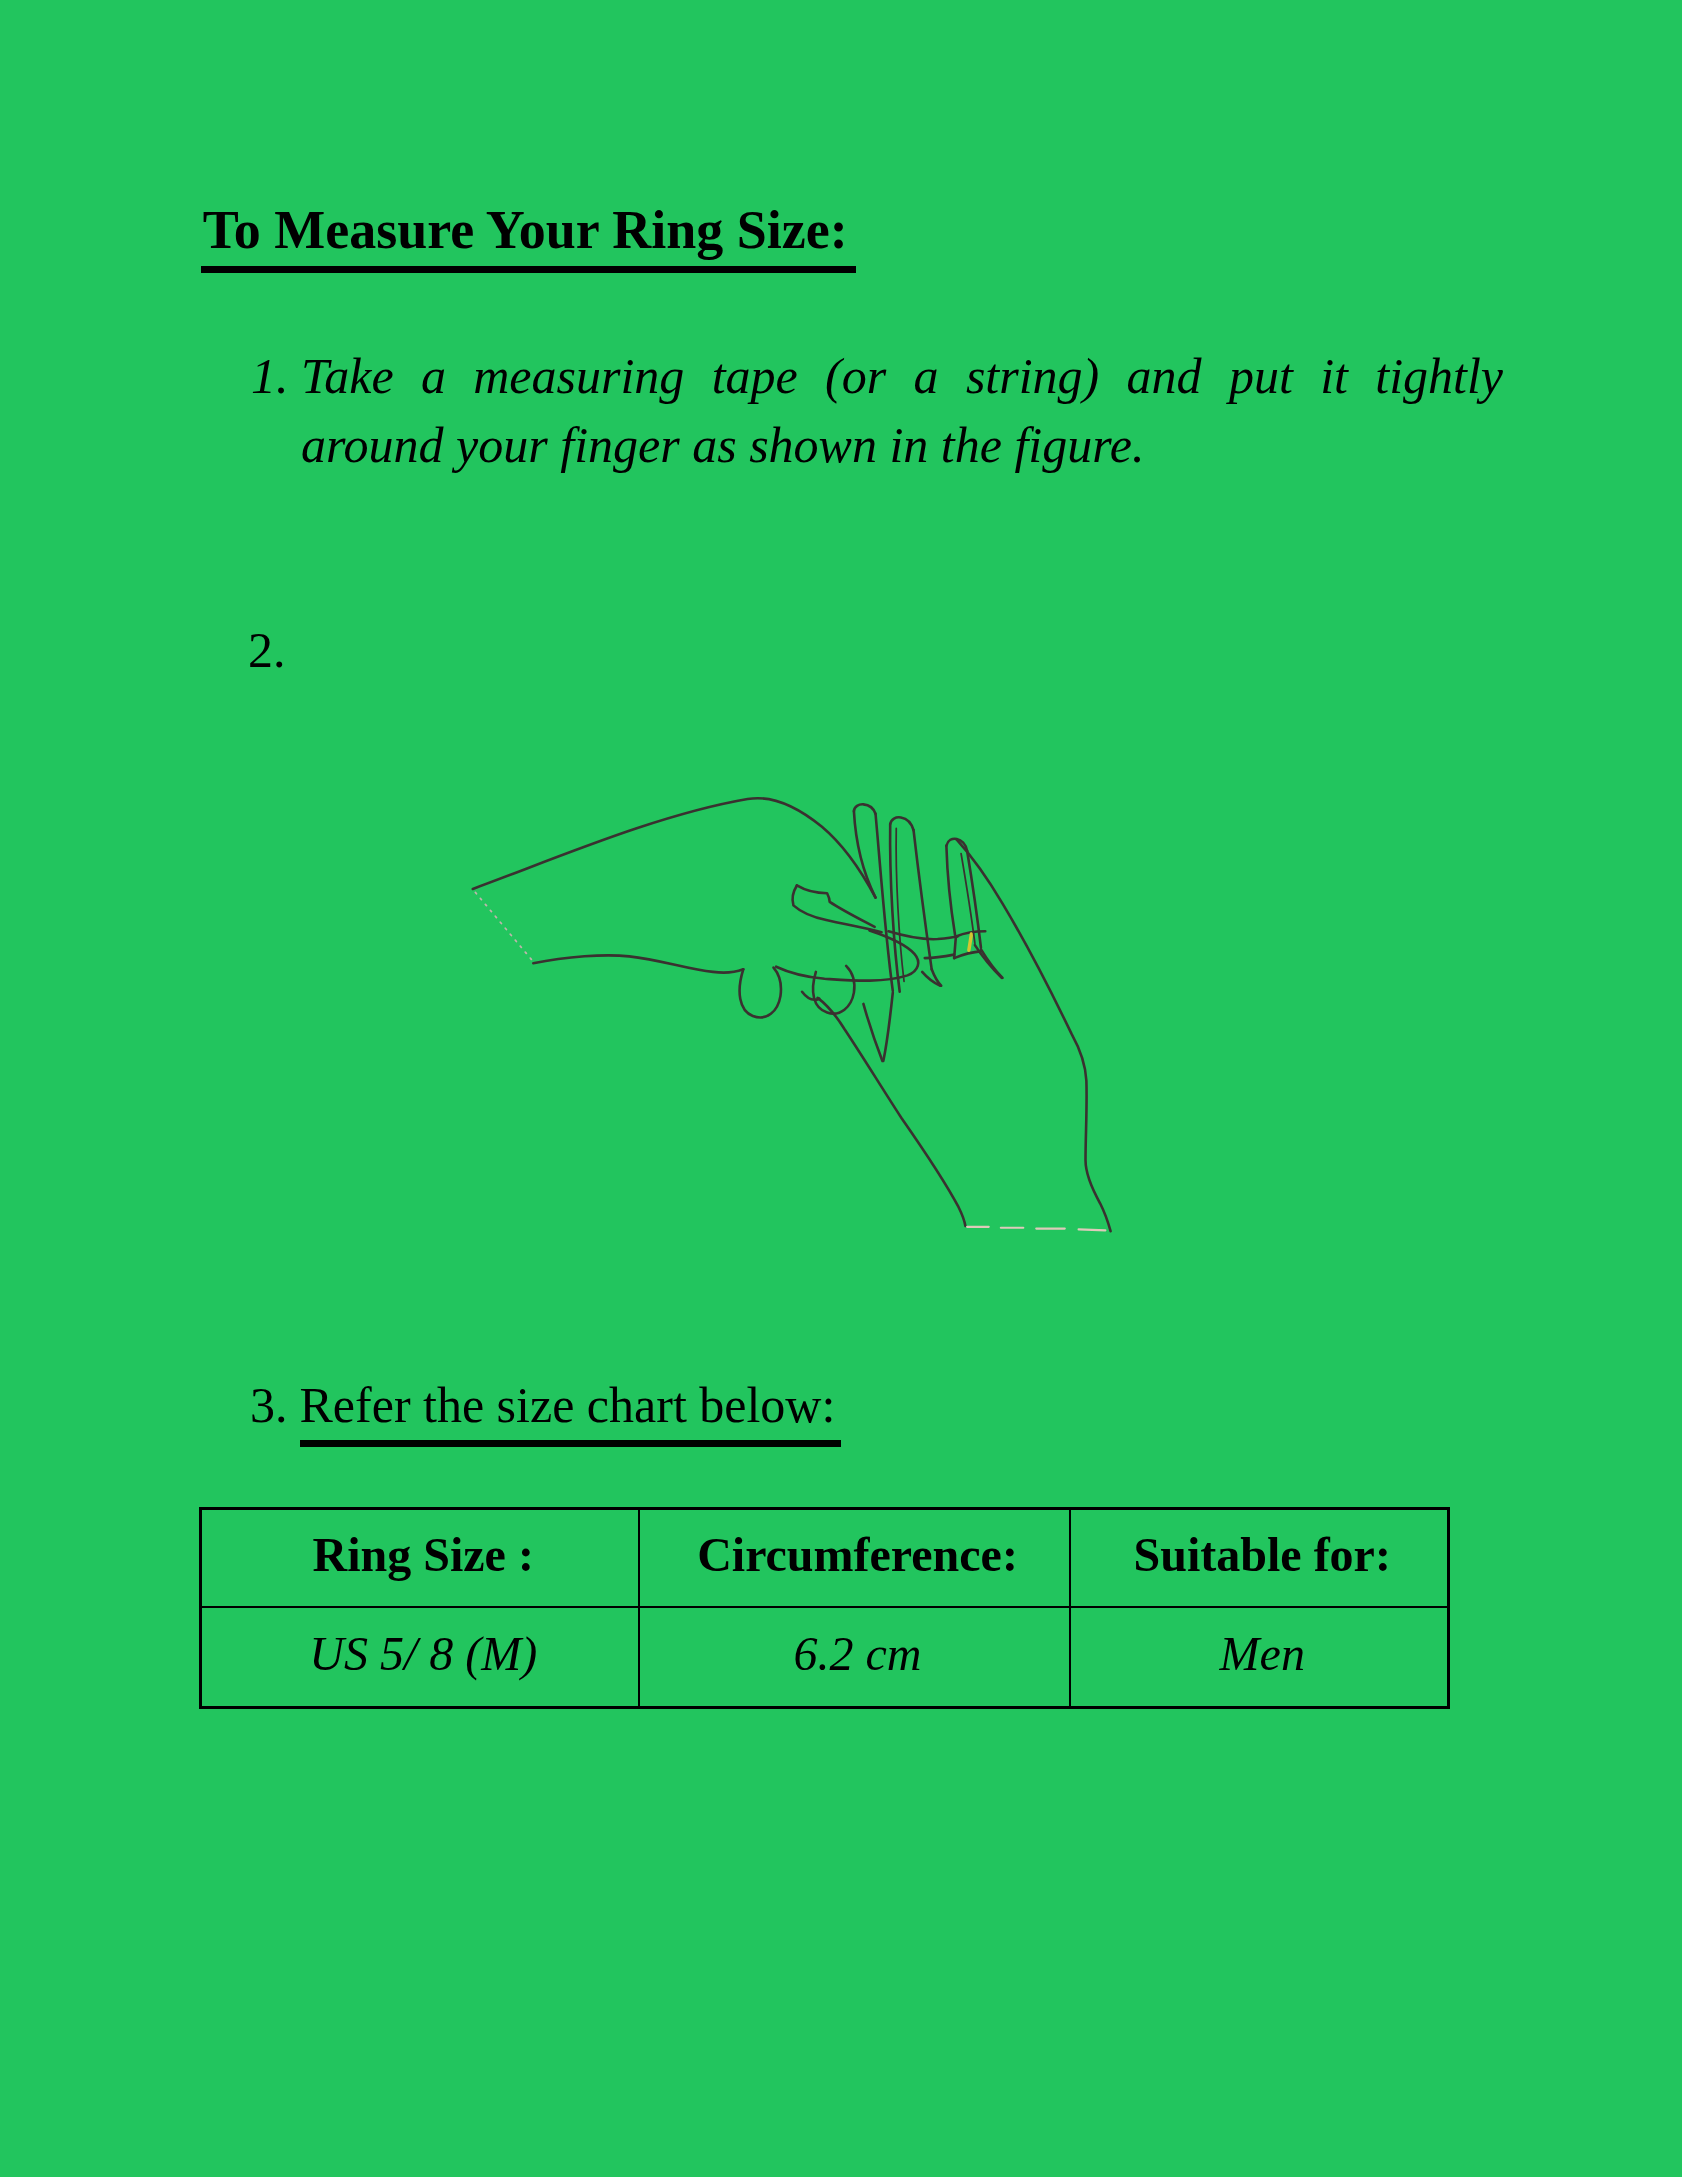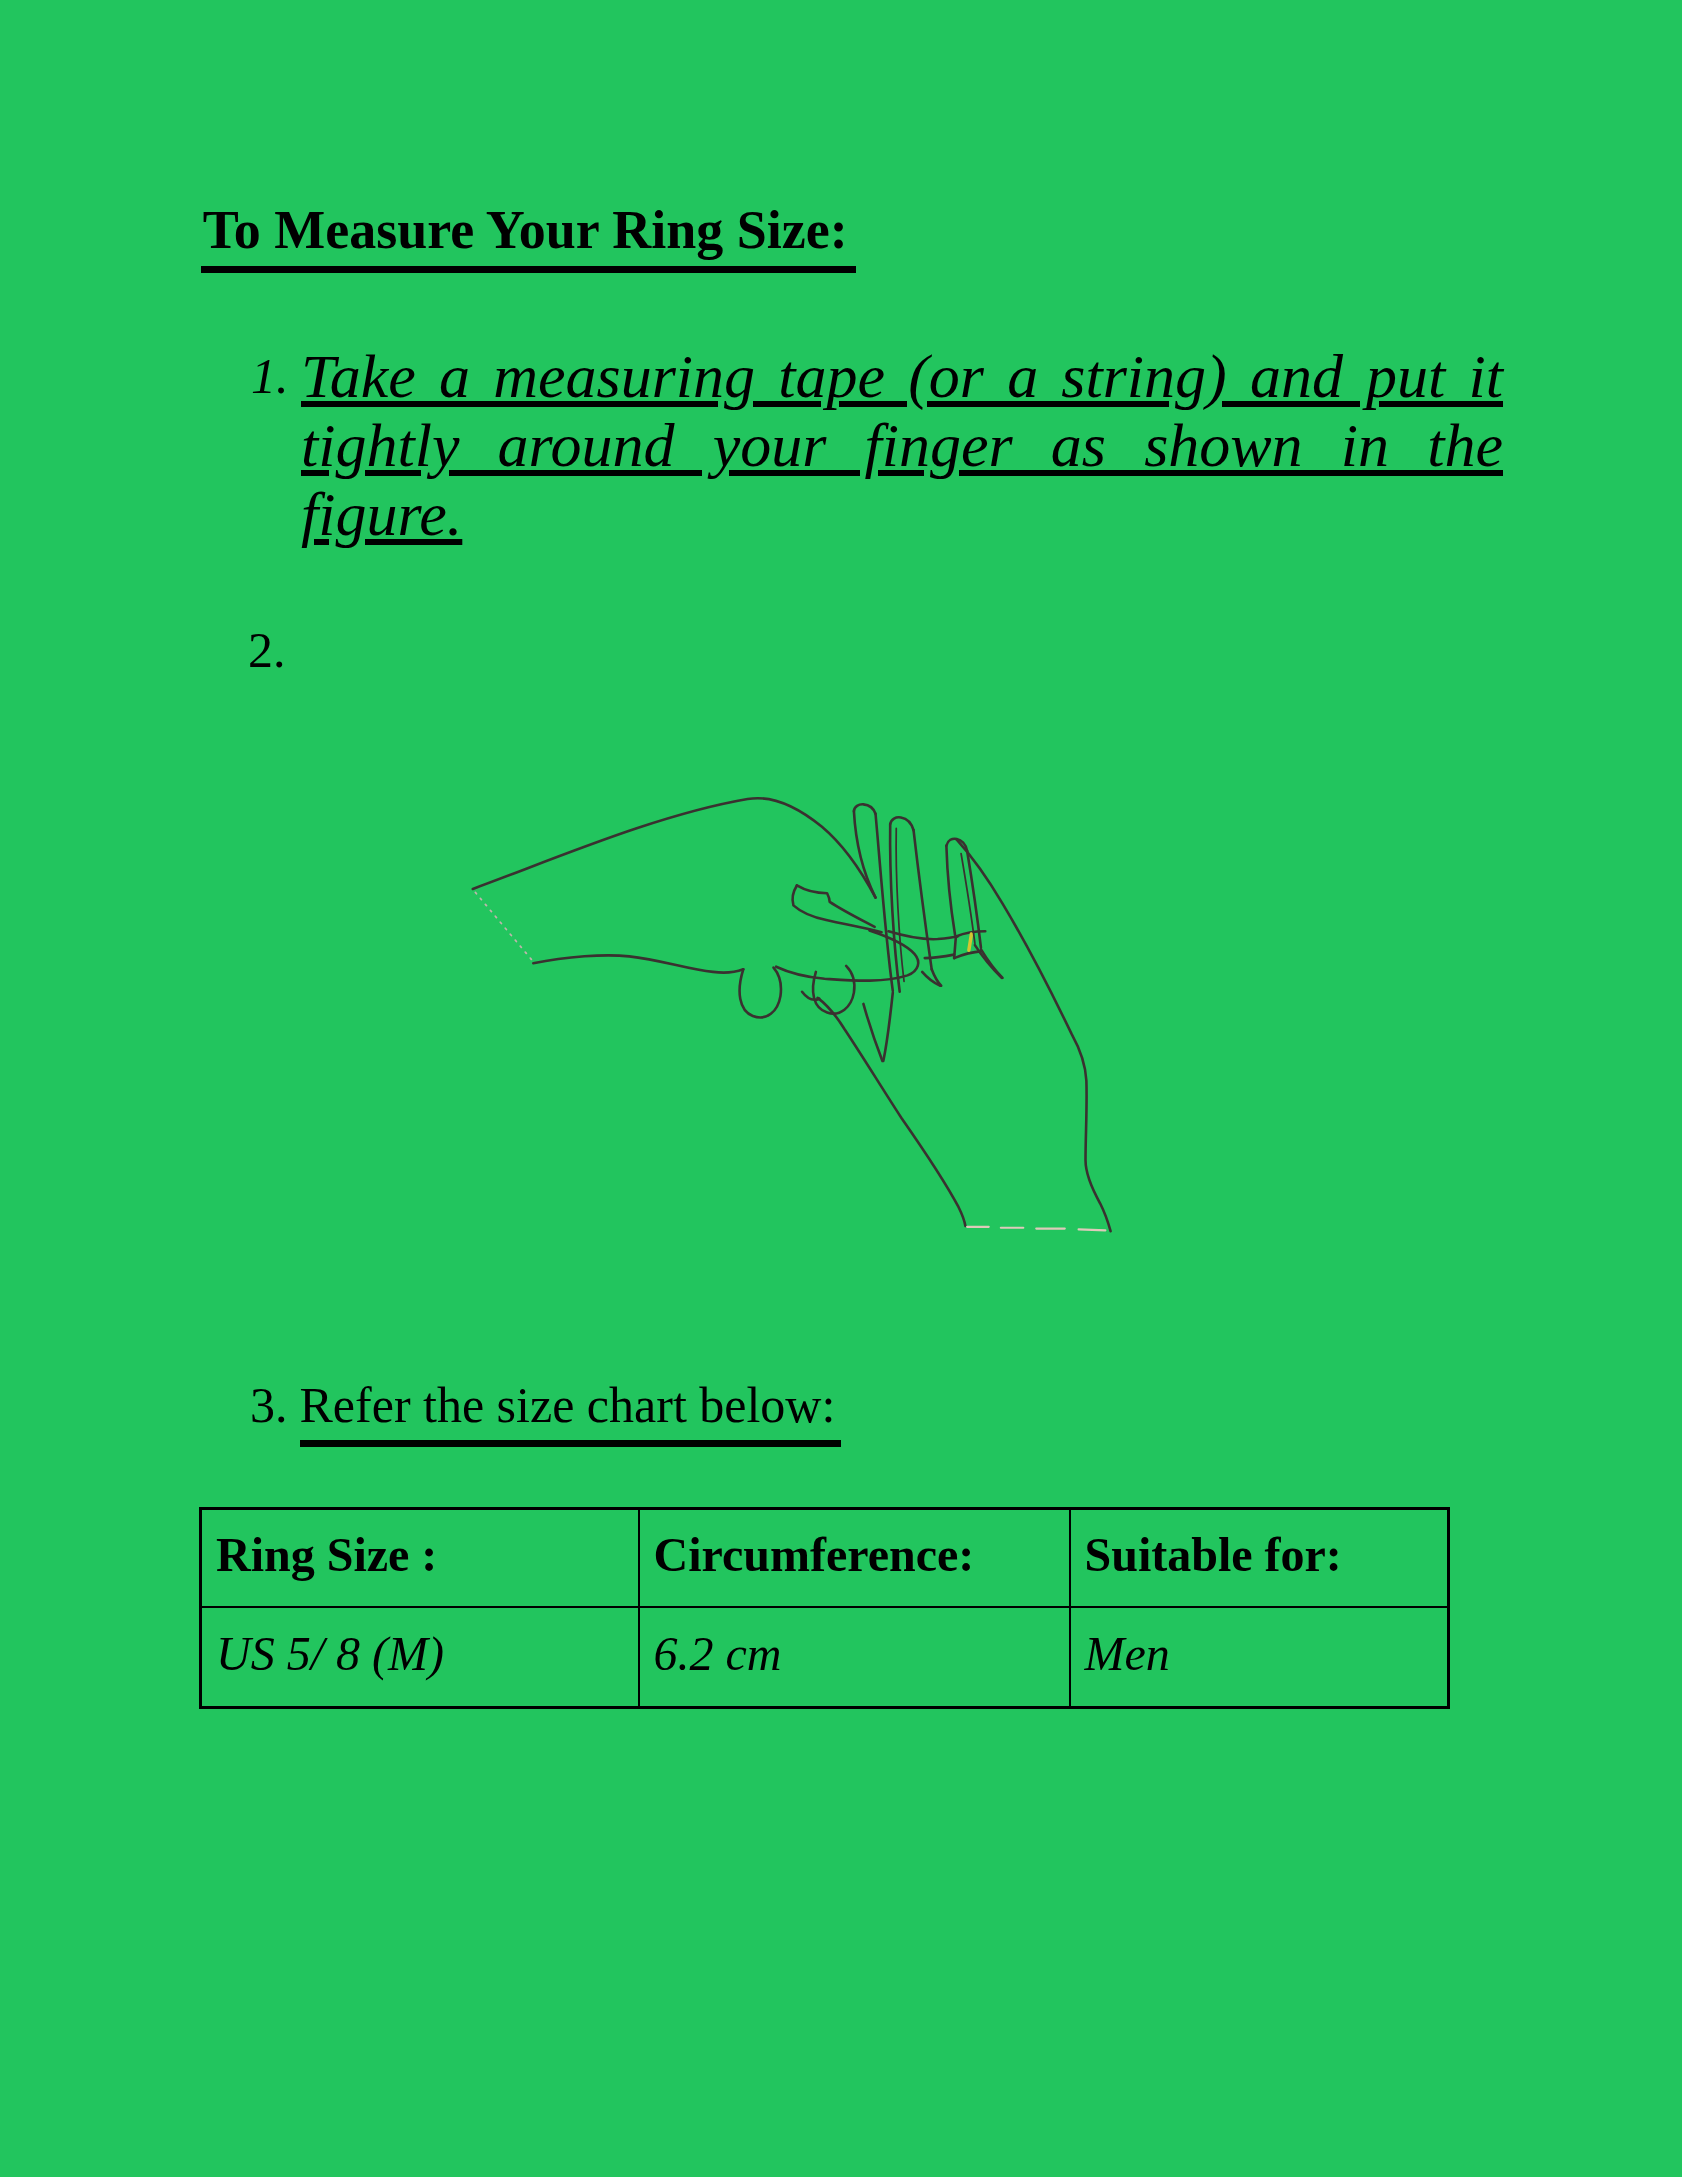--- a/index.html
+++ b/index.html
@@ -17,22 +17,22 @@
     border-bottom:7.8px solid #000;
     padding:0 8.6px 5.2px 1.7px;
     white-space:nowrap;
   }
   .step{position:absolute;display:flex;align-items:flex-start;}
   .step-num{flex:0 0 auto;font-size:50px;line-height:69px;}
   .step1{left:251px;top:342px;width:1252px;}
   .step1 .step-num{font-style:italic;width:50px;}
   .step1 .step-text{
     flex:1 1 auto;
-    font-size:62px;font-style:italic;line-height:69px;
-    text-align:justify;text-justify:inter-word;text-decoration:underline;
+    font-size:50px;font-style:italic;line-height:69px;
+    text-align:justify;text-justify:inter-word;
   }
   .step2{left:248px;top:616px;}
   .step3{left:250px;top:1371px;}
   .step3 .step-num{margin-right:12px;}
   .step3 .step-text{
     font-size:50px;font-weight:normal;line-height:69px;
     border-bottom:7px solid #000;
     padding:0 5.2px 0 0;
     white-space:nowrap;
   }
@@ -43,21 +43,21 @@
   .size-table{
     position:absolute;left:199px;top:1507px;
     border-collapse:collapse;table-layout:fixed;
     width:1247px;
     font-size:48px;
   }
   .size-table th,.size-table td{
     border:2.6px solid #000;
     vertical-align:top;
     padding:17.3px 7px 0 14px;
-    text-align:left;
+    text-align:center;
     font-weight:normal;
     overflow:hidden;
   }
   .size-table{border:3.5px solid #000;}
   .size-table th{font-weight:bold;height:79px;}
   .size-table td{font-style:italic;height:80px;}
   .col-ringsize{width:438px;}
   .col-circ{width:431px;}
   .col-suitable{width:379px;}
 </style>

